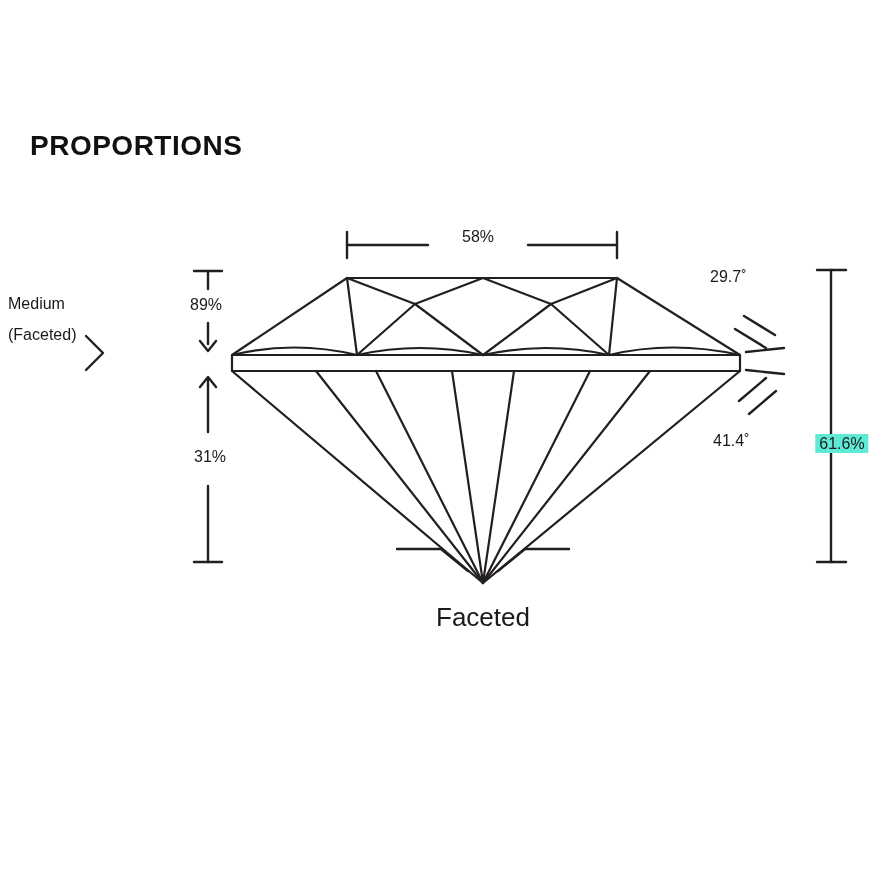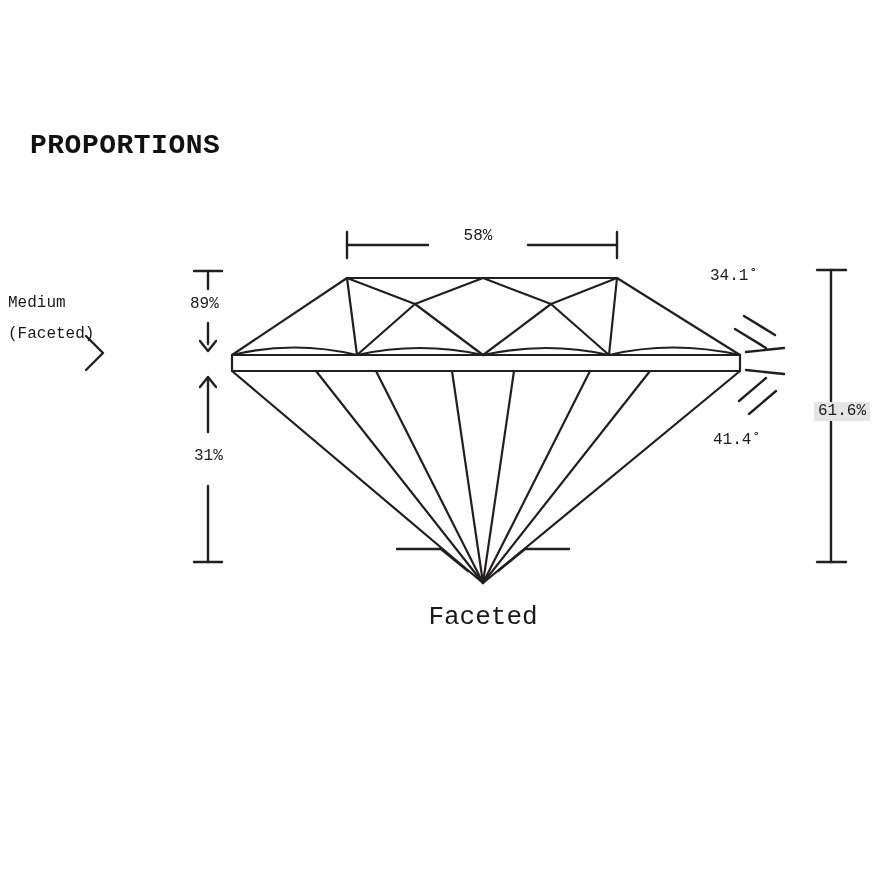--- a/index.html
+++ b/index.html
@@ -1,21 +1,21 @@
 <!DOCTYPE html>
 <html><head>
 <meta charset="utf-8">
 <style>
   html, body { margin: 0; padding: 0; background: #ffffff; }
   .canvas {
     position: relative;
     width: 882px;
     height: 884px;
     background: #ffffff;
-    font-family: Liberation Mono, monospace;
+    font-family: Liberation Sans, sans-serif;
     color: #1a1a1a;
     overflow: hidden;
   }
   .diagram-svg { position: absolute; left: 0; top: 0; }
   .title {
     position: absolute;
     left: 30px;
     top: 130px;
     font-size: 28px;
     font-weight: 700;
@@ -24,21 +24,21 @@
   }
   .label {
     position: absolute;
     font-size: 16px;
     line-height: 1.2;
     white-space: nowrap;
     color: #1a1a1a;
   }
   .centered { transform: translateX(-50%); }
   .girdle-label { line-height: 31px; }
-  .depth-label { background: #e5e5e5; padding: 0 4px; }
+  .depth-label { background: #5eead4; padding: 0 4px; margin-top: 32px; }
 </style>
 </head>
 <body>
 
 <div class="canvas">
 
   <svg class="diagram-svg" width="882" height="884" viewBox="0 0 882 884">
 
     <g stroke="#231f20" stroke-width="2.2" fill="none" stroke-linecap="round" stroke-linejoin="round">
       <g>
@@ -123,21 +123,21 @@
 
   <div class="label girdle-label" style="left:8px; top:288px;">
     <div>Medium</div>
     <div>(Faceted)</div>
   </div>
 
   <div class="label" style="left:190px; top:295px;">89%</div>
 
   <div class="label" style="left:194px; top:447px;">31%</div>
 
-  <div class="label" style="left:710px; top:267px;">34.1˚</div>
+  <div class="label" style="left:710px; top:267px;">29.7˚</div>
 
   <div class="label" style="left:713px; top:423px;margin-top:8px;">41.4˚</div>
 
   <div class="label depth-label centered" style="left:842px; top:402px;">61.6%</div>
 
   <div class="label centered" style="left:483px; top:602px; font-size:26px;">Faceted</div>
 
 </div>
 
 </body></html>

